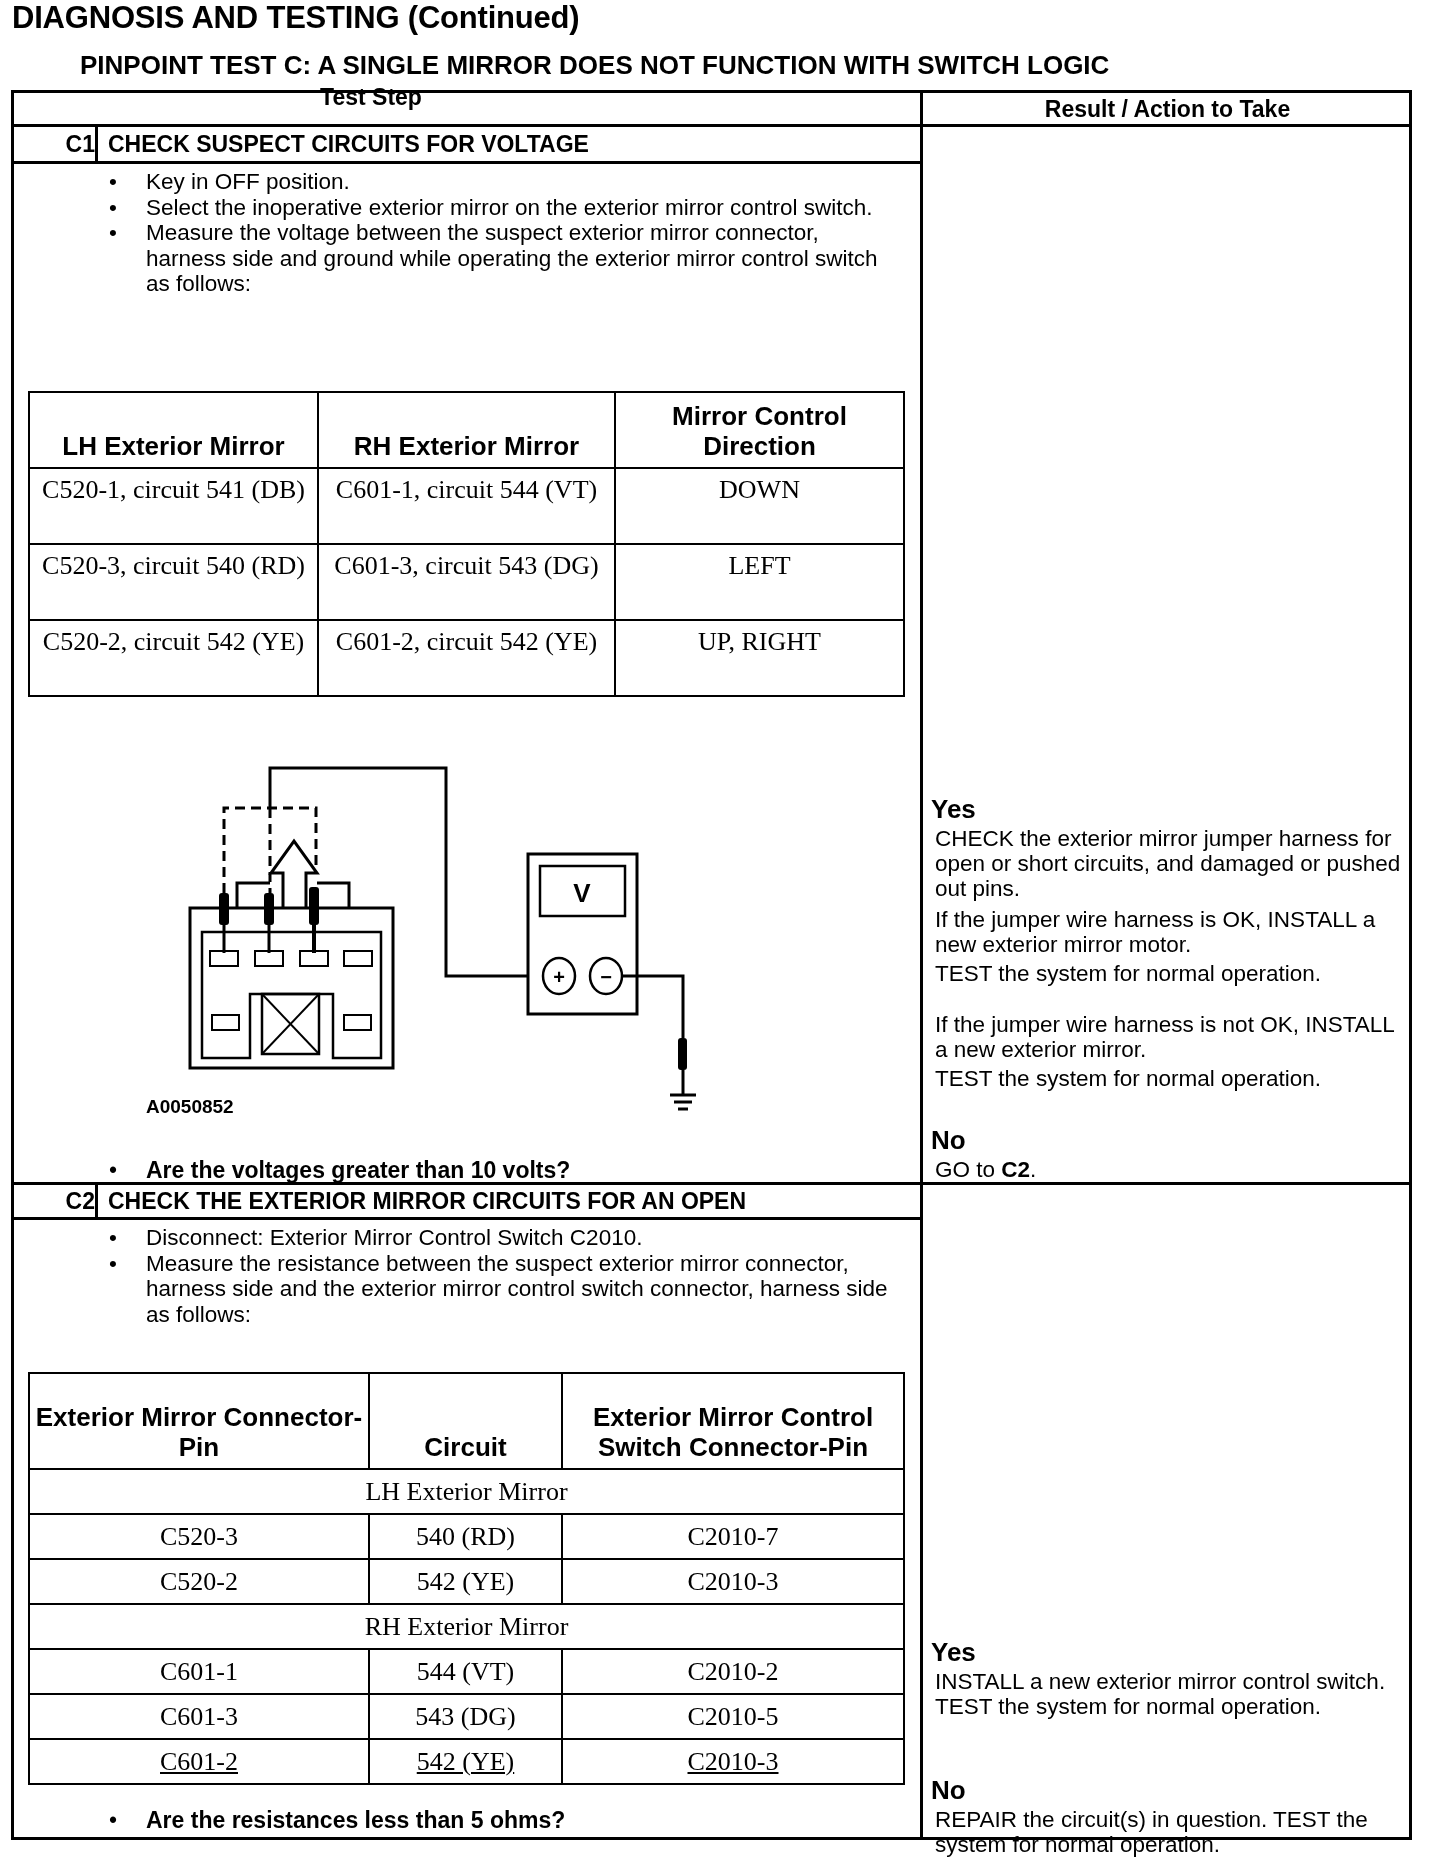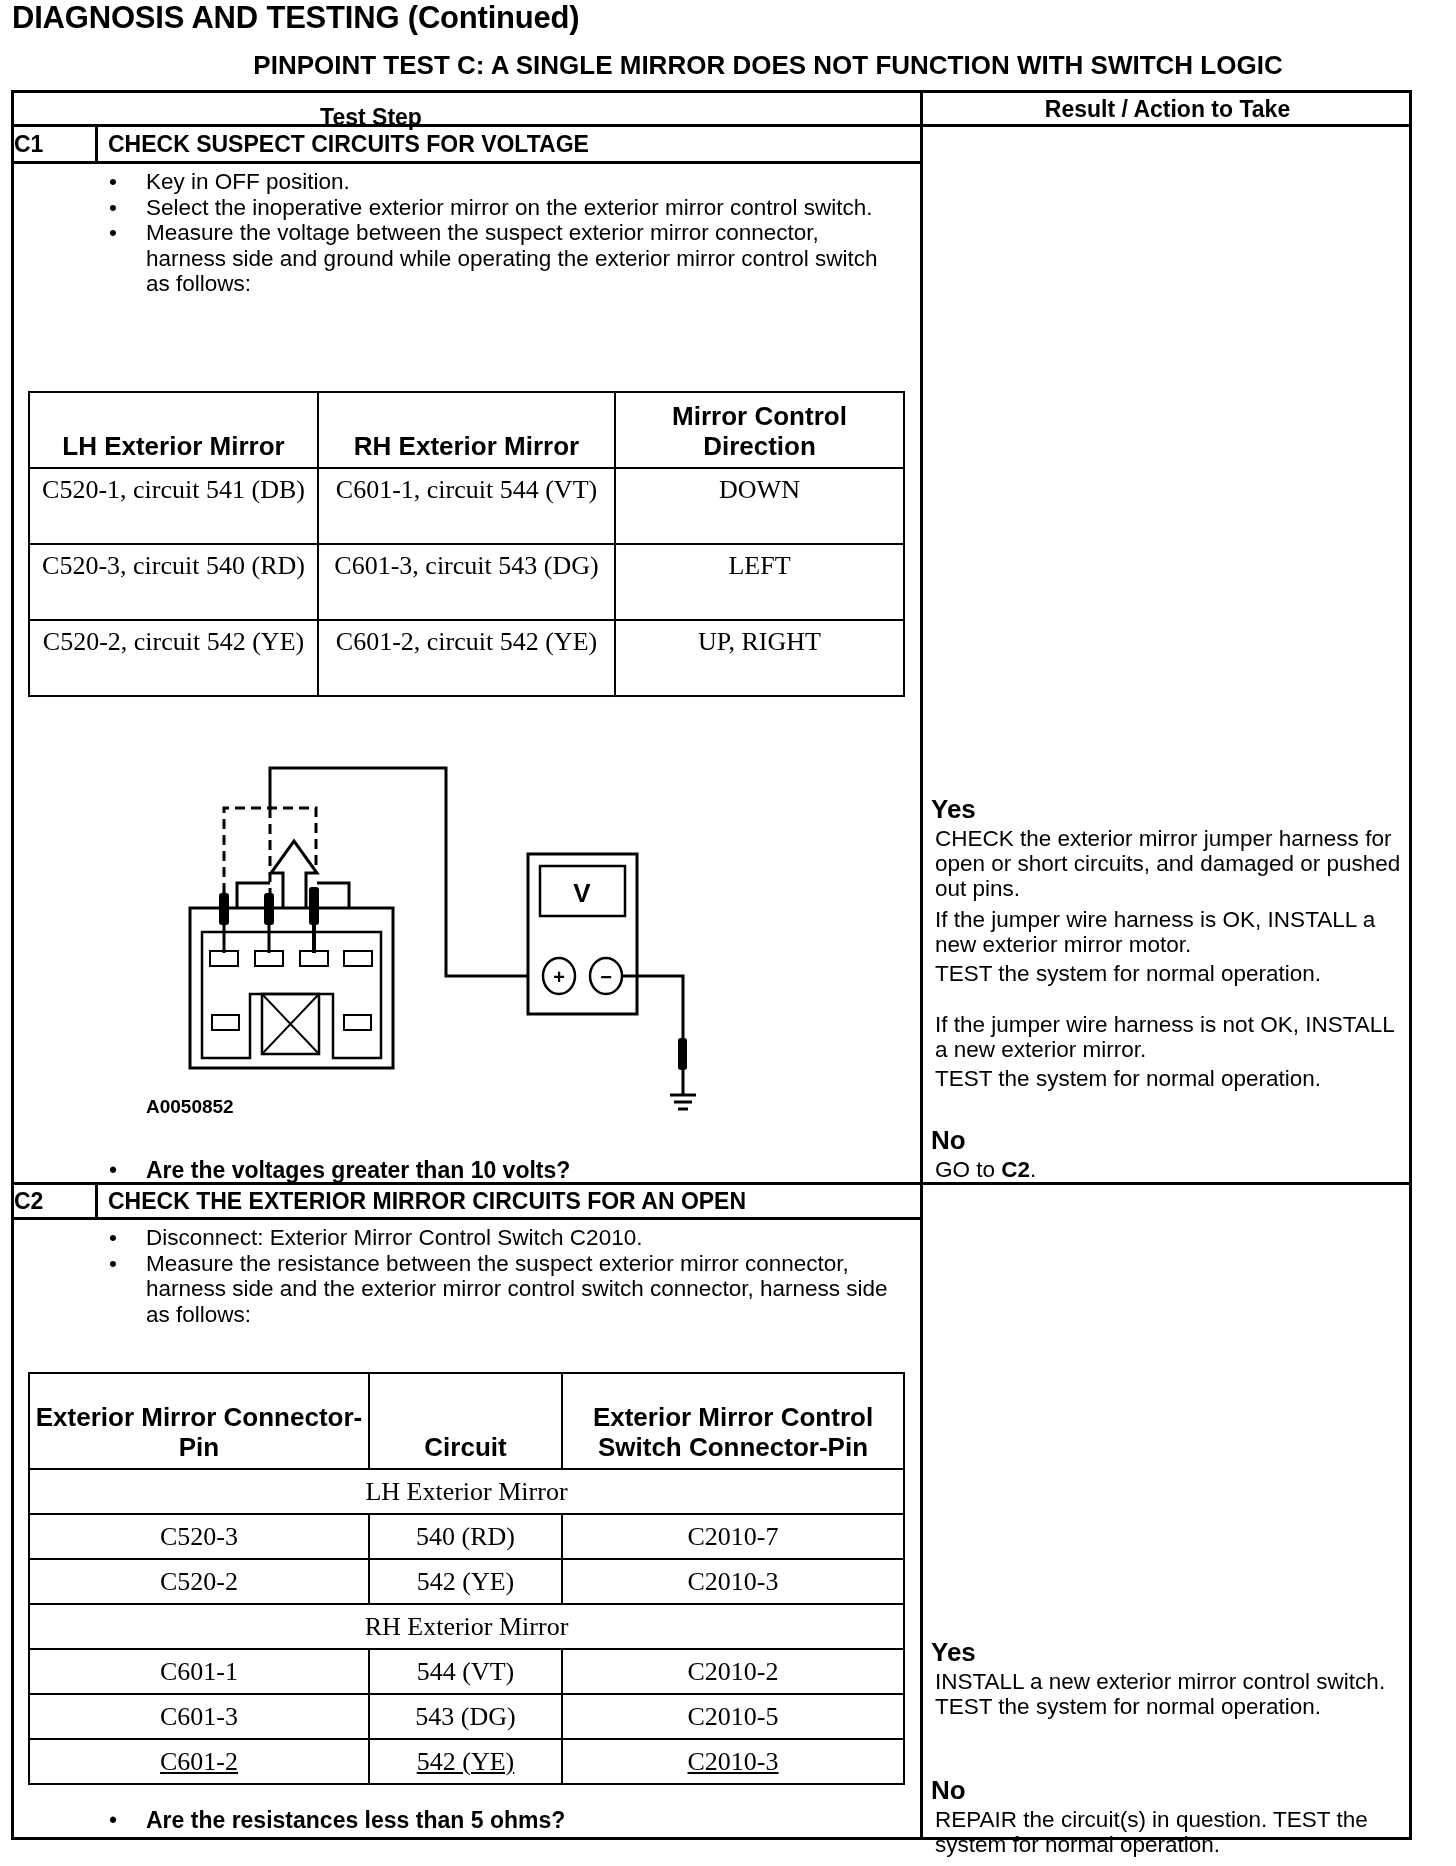--- a/index.html
+++ b/index.html
@@ -1,24 +1,24 @@
 <!DOCTYPE html>
 <html><head>
 <meta charset="utf-8">
 <style>
   html, body { margin:0; padding:0; background:#ffffff; }
   body { width:1456px; height:1866px; position:relative; overflow:hidden; color:#000; font-family:"Liberation Sans", sans-serif; }
   .abs { position:absolute; }
   .title { left:12px; top:0px; font-size:31px; font-weight:bold; letter-spacing:-0.2px; white-space:nowrap; }
-  .subtitle { left:0; width:1456px; top:50px; text-align:center; font-size:26px; font-weight:bold; white-space:nowrap; padding-left:80px; box-sizing:border-box; }
+  .subtitle { left:0; width:1456px; top:50px; text-align:left; font-size:26px; font-weight:bold; white-space:nowrap; padding-left:80px; box-sizing:border-box; }
   .frame { left:11px; top:90px; width:1401px; height:1750px; border:3px solid #000; box-sizing:border-box; }
   .hline { position:absolute; background:#000; height:3px; }
   .vline { position:absolute; background:#000; width:3px; }
   .hdr { position:absolute; font-size:23px; font-weight:bold; text-align:center; white-space:nowrap; }
-  .steptag { position:absolute; font-size:23px; font-weight:bold; text-align:left; }
+  .steptag { position:absolute; font-size:23px; font-weight:bold; text-align:right; }
   .stephead { position:absolute; font-size:23px; font-weight:bold; white-space:nowrap; }
   ul.bul { position:absolute; margin:0; padding:0; list-style:none; font-size:22.5px; line-height:25.5px; }
   ul.bul li { position:relative; padding-left:40px; }
   ul.bul li::before { content:"•"; position:absolute; left:3px; top:0; }
   .question { position:absolute; font-size:23px; font-weight:bold; white-space:nowrap; }
   .question::before { content:"•"; display:inline-block; width:40px; font-weight:normal; padding-left:3px; box-sizing:border-box; }
   table.inner { position:absolute; border-collapse:collapse; table-layout:fixed; }
   table.inner td, table.inner th { border:2.5px solid #000; text-align:center; padding:0; }
   table.inner th { font-family:"Liberation Sans", sans-serif; font-weight:bold; font-size:26px; line-height:30px; vertical-align:bottom; padding-bottom:6px; }
   table.inner td { font-family:"Liberation Serif", serif; font-size:26px; line-height:30px; vertical-align:top; padding-top:6px; }
@@ -31,21 +31,21 @@
 </head>
 <body>
 
 <div class="abs title">DIAGNOSIS AND TESTING (Continued)</div>
 <div class="abs subtitle">PINPOINT TEST  C: A SINGLE MIRROR DOES NOT FUNCTION WITH SWITCH LOGIC</div>
 
 <div class="abs frame"></div>
 <div class="hline" style="left:11px;width:1401px;top:124px;"></div>
 <div class="vline" style="left:920px;top:90px;height:1750px;"></div>
 
-<div class="hdr" style="left:11px;width:720px;top:104px;">Test Step</div>
+<div class="hdr" style="left:11px;width:720px;top:84px;">Test Step</div>
 <div class="hdr" style="left:923px;width:489px;top:96px;">Result / Action to Take</div>
 
 <div class="hline" style="left:11px;width:909px;top:161px;"></div>
 <div class="vline" style="left:95px;top:124px;height:40px;"></div>
 <div class="steptag" style="left:14px;width:81px;top:131px;">C1</div>
 <div class="stephead" style="left:108px;top:131px;">CHECK SUSPECT CIRCUITS FOR VOLTAGE</div>
 
 <ul class="bul" style="left:106px;top:169px;width:790px;">
   <li>Key in OFF position.</li>
   <li>Select the inoperative exterior mirror on the exterior mirror control switch.</li>

